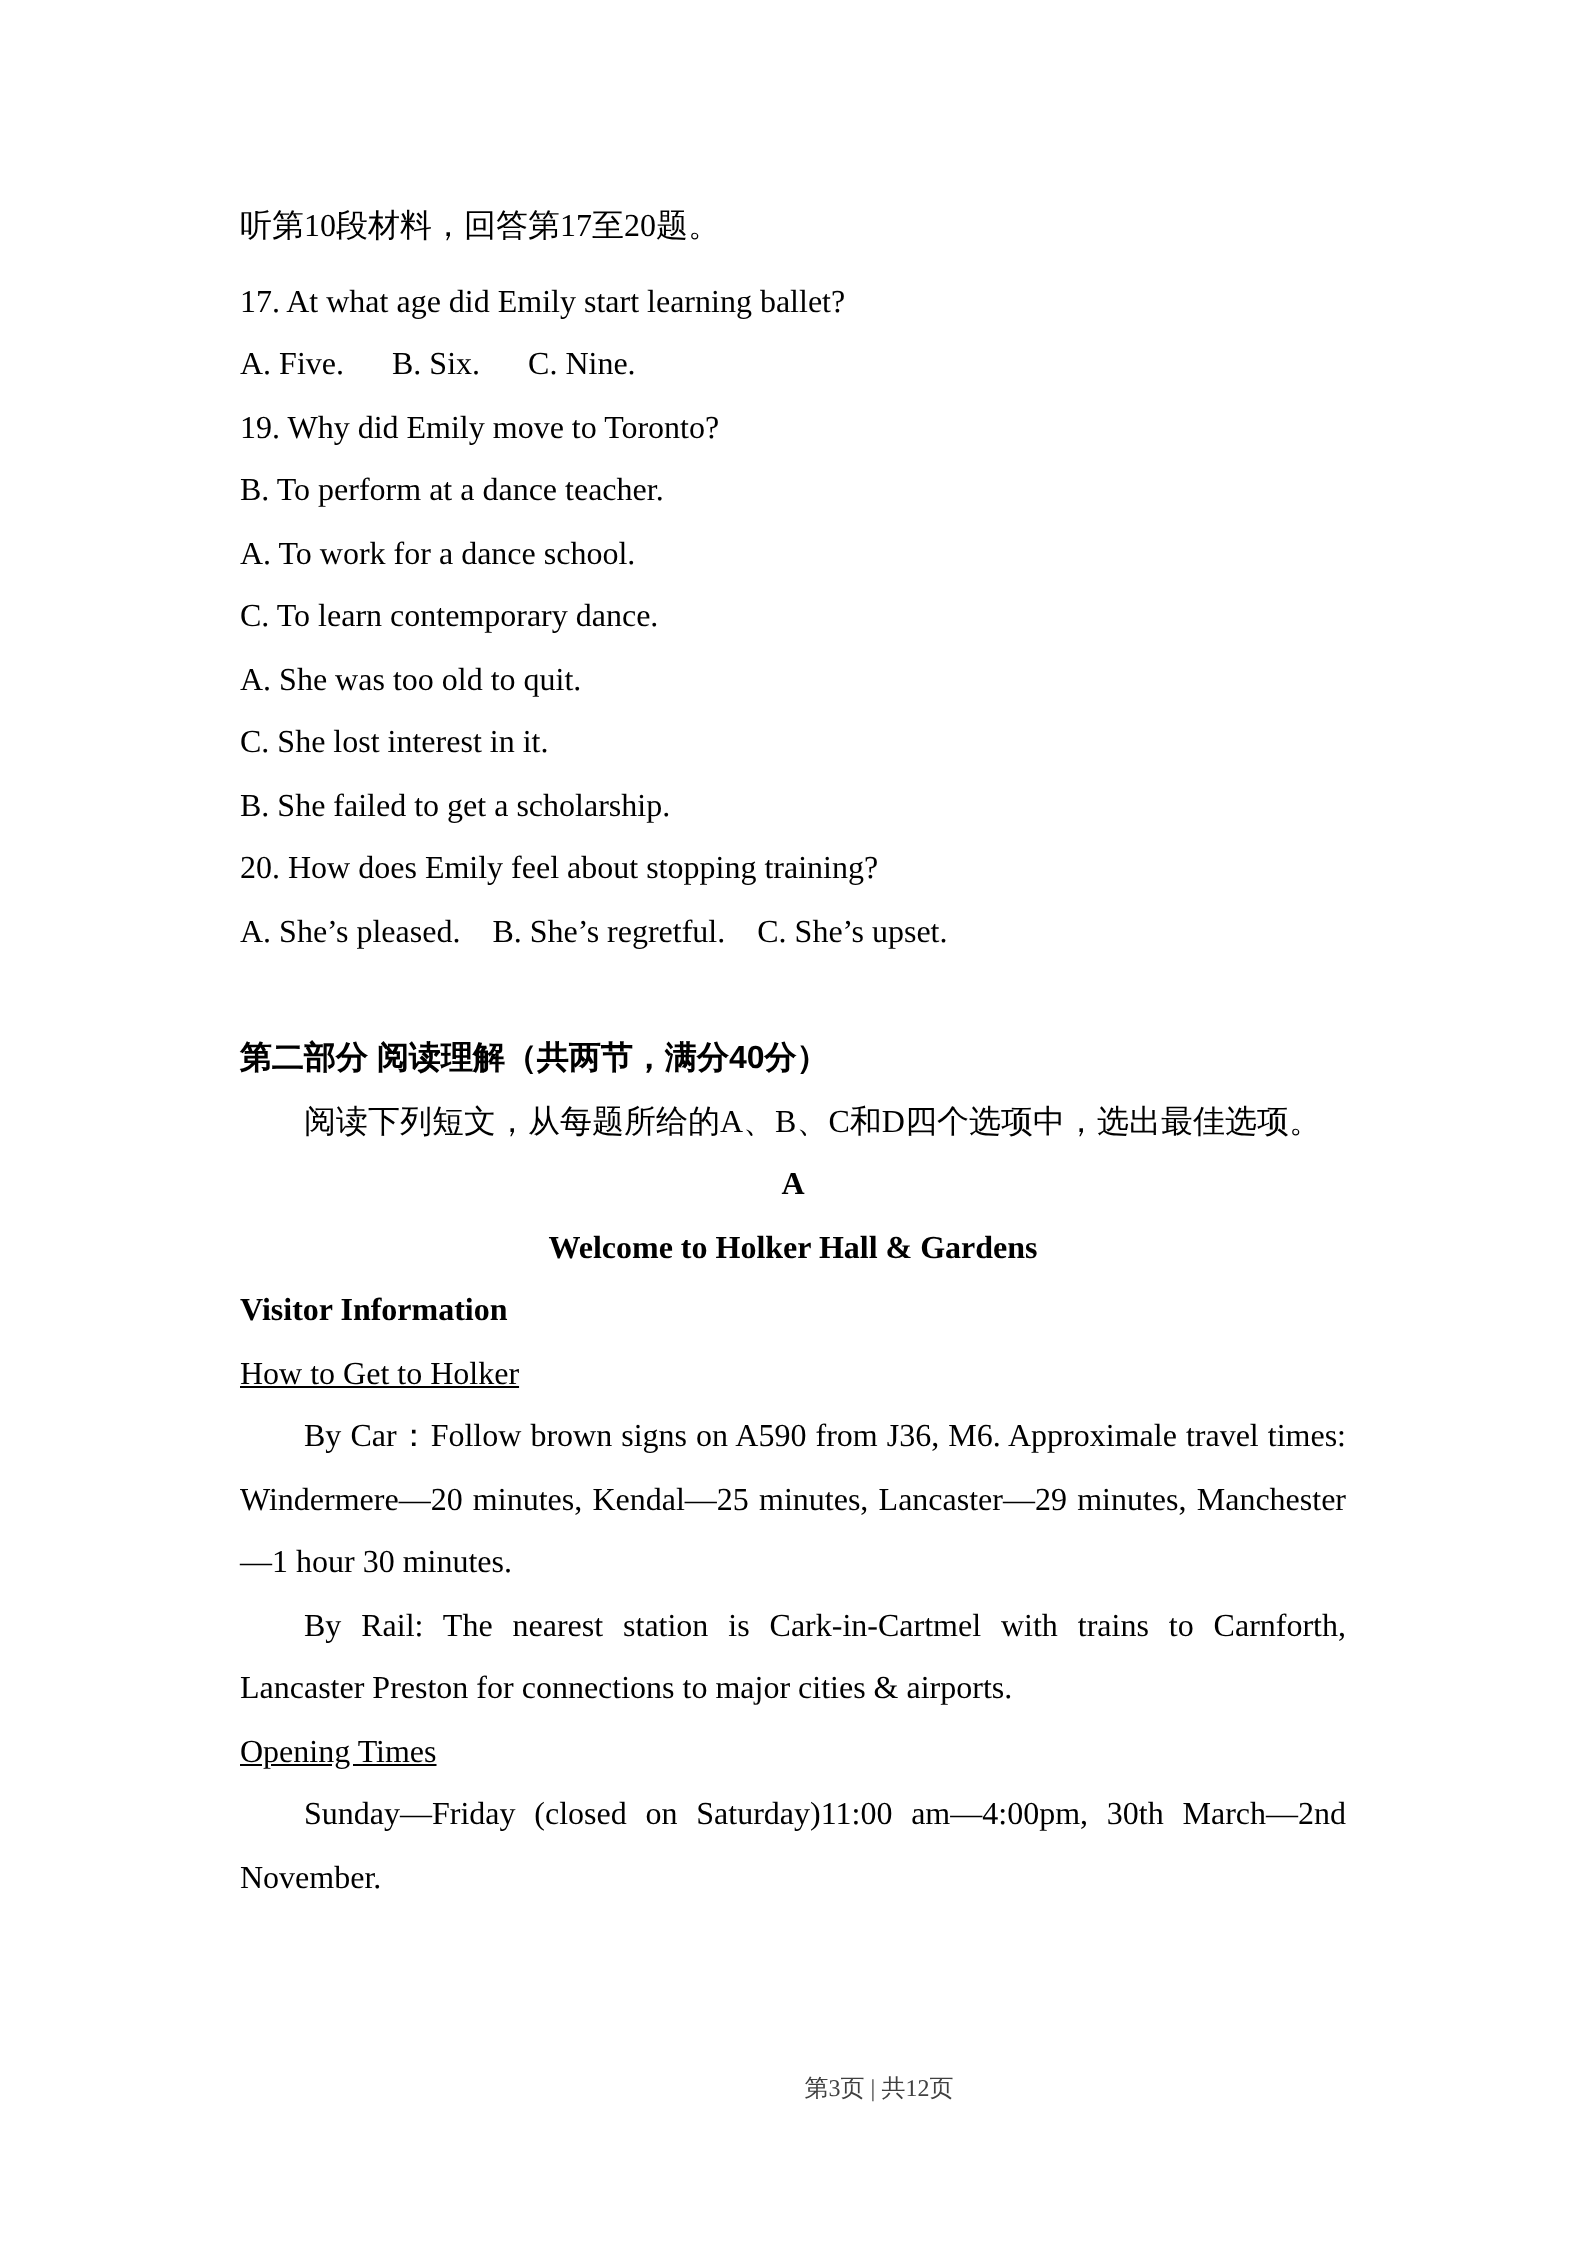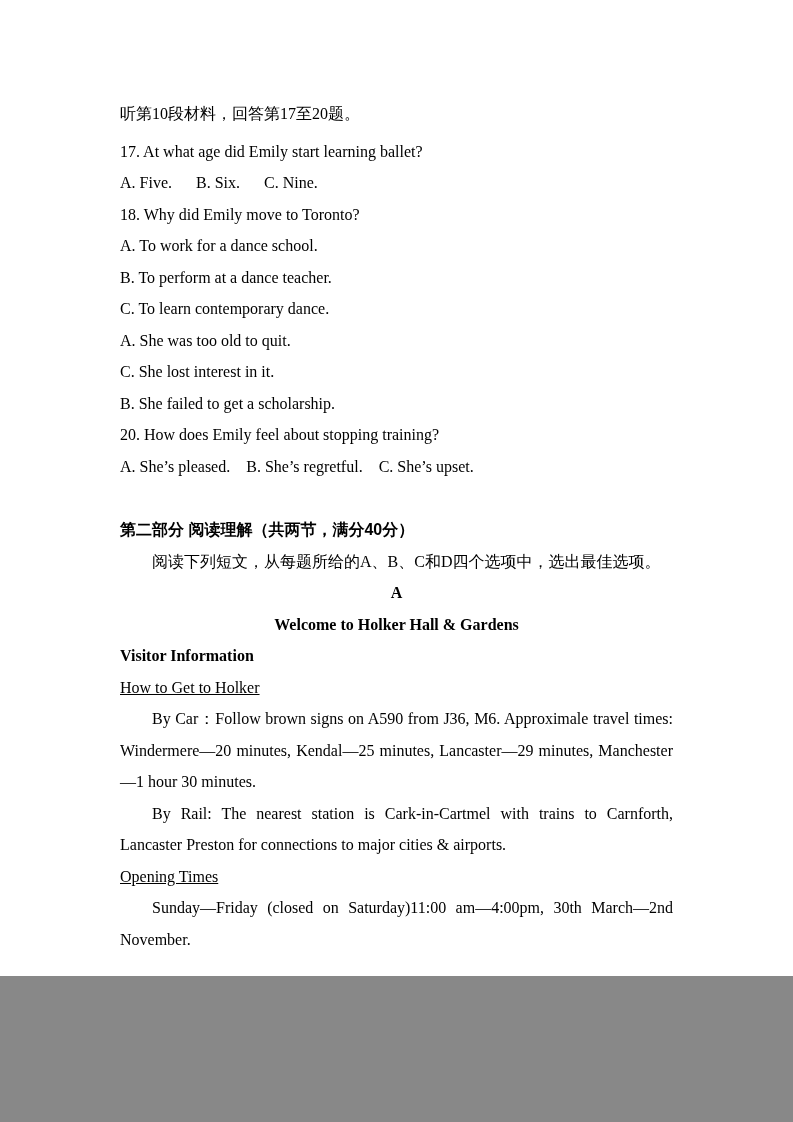--- a/index.html
+++ b/index.html
@@ -1,20 +1,20 @@
 <!DOCTYPE html>
 <html><head>
 <meta charset="utf-8">
 <style>
   * { box-sizing: border-box; }
   html, body { margin: 0; padding: 0; background: #888; }
   .page {
     position: relative;
     width: 793px;
-    height: 976px;
+    height: 1122px;
     margin: 0 auto;
     background: #ffffff;
     font-family: "Liberation Serif", "DejaVu Serif", serif;
     font-size: 16px;
     color: #000000;
     overflow: hidden;
   }
   .content {
     position: absolute;
     top: 98px;
@@ -57,23 +57,23 @@
 <body>
 
 <div class="page">
   <div class="content">
 
     <p class="intro">听第10段材料，回答第17至20题。</p>
 
     <p>17. At what age did Emily start learning ballet?</p>
     <p>A. Five.      B. Six.      C. Nine.</p>
 
-    <p>18. Why did Emily move to Toronto?</p>
+    <p>19. Why did Emily move to Toronto?</p>
+    <p>B. To perform at a dance teacher.</p>
     <p>A. To work for a dance school.</p>
-    <p>B. To perform at a dance teacher.</p>
     <p>C. To learn contemporary dance.</p>
 
     <p>A. She was too old to quit.</p>
     <p>C. She lost interest in it.</p>
     <p>B. She failed to get a scholarship.</p>
 
     <p>20. How does Emily feel about stopping training?</p>
     <p>A. She’s pleased.    B. She’s regretful.    C. She’s upset.</p>
 
     <p class="part-header">第二部分 阅读理解（共两节，满分40分）</p>

